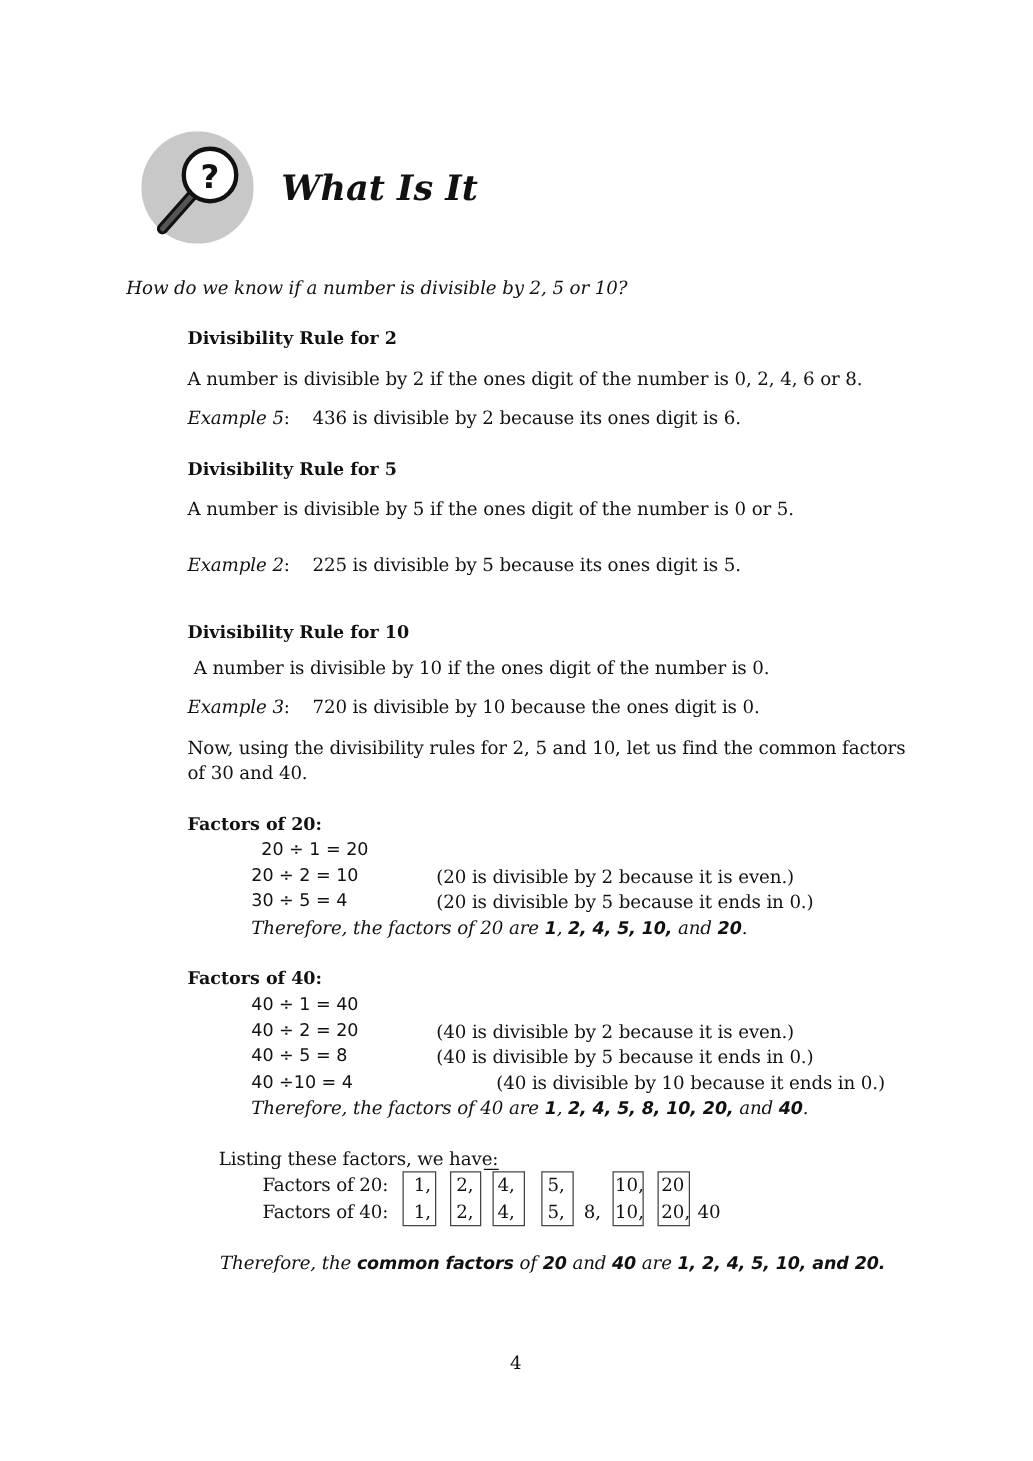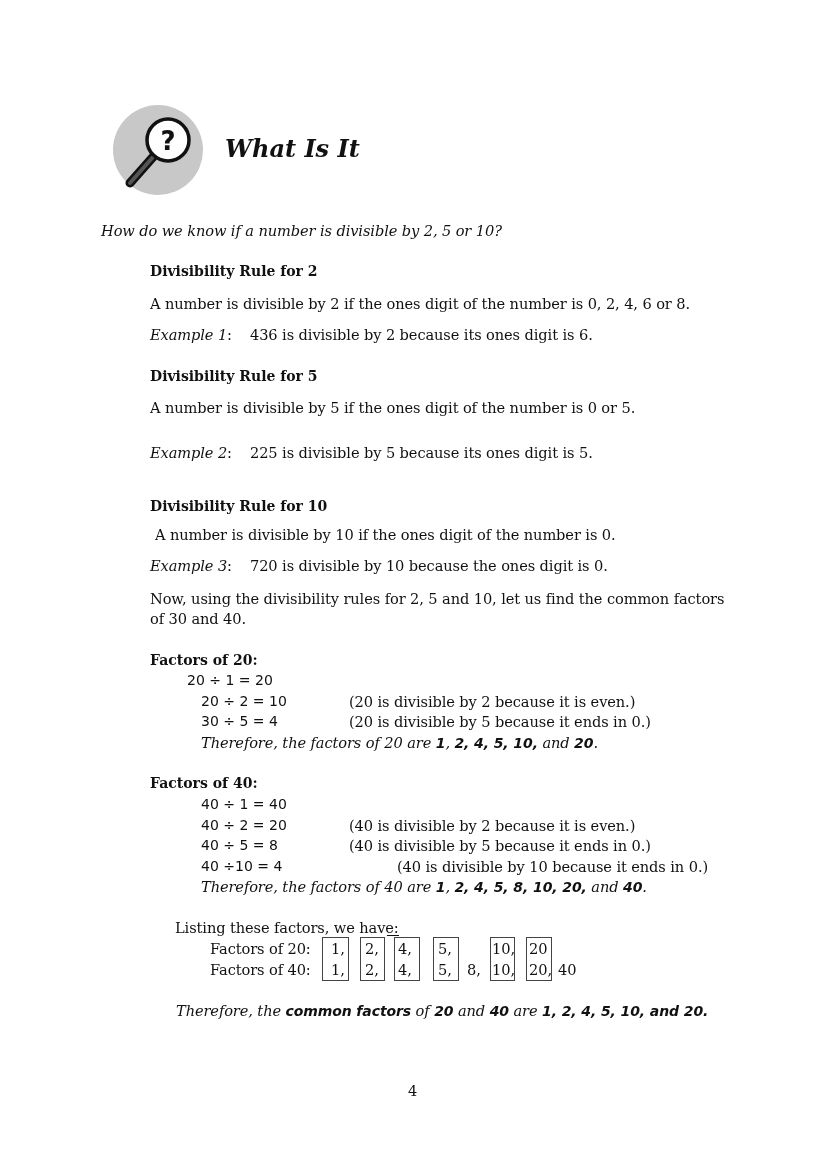--- a/index.html
+++ b/index.html
@@ -4,21 +4,21 @@
 <style>
   html, body { margin:0; padding:0; background:#ffffff; }
   body { width:826px; height:1169px; position:relative; overflow:hidden;
          font-family:"DejaVu Serif","Liberation Serif",serif; color:#111; }
   .abs { position:absolute; white-space:nowrap; }
   .serif { font-family:"DejaVu Serif","Liberation Serif",serif; font-size:14.6px; letter-spacing:-0.1px; }
   .bold-h { font-family:"DejaVu Serif",serif; font-weight:bold; font-size:14px; }
   .it { font-style:italic; }
   .bi { font-weight:bold; font-style:italic; }
   .sans-eq { font-family:"DejaVu Sans","Liberation Sans",sans-serif; font-size:14px; }
-  #title { left:225px; top:134px; font-family:"DejaVu Serif",serif; font-weight:bold; font-style:italic; font-size:24px; }
+  #title { left:225px; top:134px; font-family:"DejaVu Serif",serif; font-weight:bold; font-style:italic; font-size:28px; }
   #icon { left:113px; top:105px; width:90px; height:90px; }
   .box { position:absolute; border:1.4px solid #444; top:937px; height:44px; box-sizing:border-box; }
   .cell { position:absolute; font-family:"DejaVu Serif","Liberation Serif",serif; font-size:14.6px; white-space:nowrap; }
 </style>
 </head>
 <body>
 
 <div id="icon" class="abs">
   <svg width="90" height="90" viewBox="0 0 90 90">
     <circle cx="45" cy="45" r="45" fill="#c8c8c8"></circle>
@@ -28,21 +28,21 @@
     <text x="55" y="45" text-anchor="middle" font-family="DejaVu Sans, sans-serif" font-weight="bold" font-size="26" fill="#111">?</text>
   </svg>
 </div>
 <div id="title" class="abs">What Is It</div>
 
 <div class="abs serif it" style="left:101px;top:222px;">How do we know if a number is divisible by 2, 5 or 10?</div>
 
 <div class="abs bold-h" style="left:150px;top:263px;">Divisibility Rule for 2</div>
 <div class="abs serif" style="left:150px;top:295px;">A number is divisible by 2 if the ones digit of the number is 0, 2, 4, 6 or 8.</div>
 <div class="abs serif" style="left:150px;top:326px;">
-  <span class="it">Example 1</span><span>:</span>
+  <span class="it">Example 5</span><span>:</span>
   <span style="position:absolute;left:100px;">436 is divisible by 2 because its ones digit is 6.</span>
 </div>
 
 <div class="abs bold-h" style="left:150px;top:368px;">Divisibility Rule for 5</div>
 <div class="abs serif" style="left:150px;top:399px;">A number is divisible by 5 if the ones digit of the number is 0 or 5.</div>
 <div class="abs serif" style="left:150px;top:444px;">
   <span class="it">Example 2</span><span>:</span>
   <span style="position:absolute;left:100px;">225 is divisible by 5 because its ones digit is 5.</span>
 </div>
 
@@ -50,21 +50,21 @@
 <div class="abs serif" style="left:155px;top:526px;">A number is divisible by 10 if the ones digit of the number is 0.</div>
 <div class="abs serif" style="left:150px;top:557px;">
   <span class="it">Example 3</span><span>:</span>
   <span style="position:absolute;left:100px;">720 is divisible by 10 because the ones digit is 0.</span>
 </div>
 
 <div class="abs serif" style="left:150px;top:590px;">Now, using the divisibility rules for 2, 5 and 10, let us find the common factors</div>
 <div class="abs serif" style="left:150px;top:610px;">of 30 and 40.</div>
 
 <div class="abs bold-h" style="left:150px;top:652px;">Factors of 20:</div>
-<div class="abs sans-eq" style="left:187px;top:672px;">20 ÷ 1 = 20</div>
+<div class="abs sans-eq" style="left:209px;top:672px;">20 ÷ 1 = 20</div>
 <div class="abs sans-eq" style="left:201px;top:693px;">20 ÷ 2 = 10</div>
 <div class="abs serif" style="left:349px;top:693px;">(20 is divisible by 2 because it is even.)</div>
 <div class="abs sans-eq" style="left:201px;top:713px;">30 ÷ 5 = 4</div>
 <div class="abs serif" style="left:349px;top:713px;">(20 is divisible by 5 because it ends in 0.)</div>
 <div class="abs serif it" style="left:201px;top:734px;">
   <span>Therefore, the factors of 20 are </span><span class="sans-eq bi">1</span><span>, </span><span class="sans-eq bi">2, 4, 5, 10,</span><span> and </span><span class="sans-eq bi">20</span><span>.</span>
 </div>
 
 <div class="abs bold-h" style="left:150px;top:775px;">Factors of 40:</div>
 <div class="abs sans-eq" style="left:201px;top:796px;">40 ÷ 1 = 40</div>

